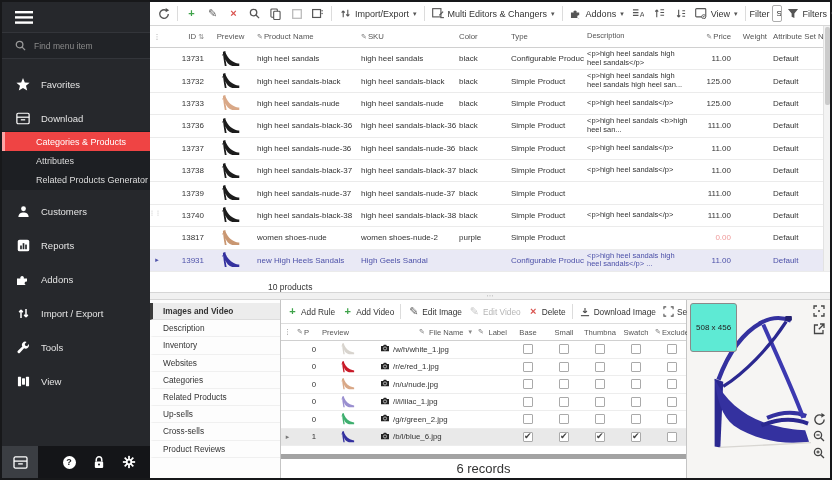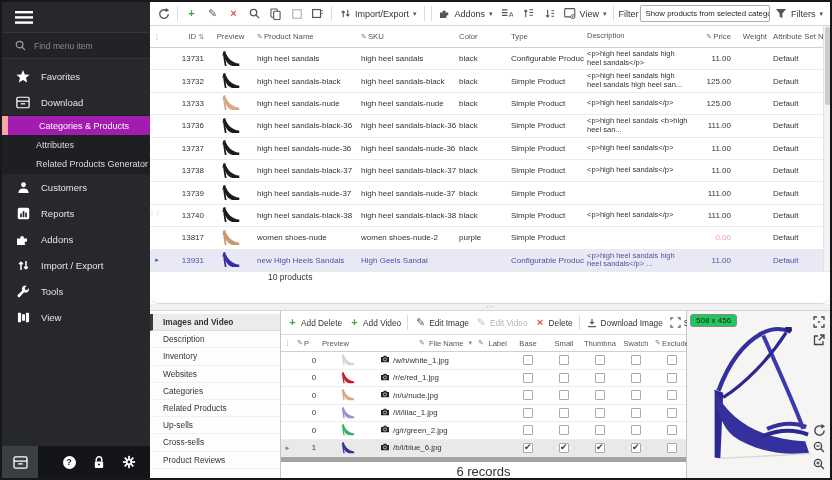--- a/index.html
+++ b/index.html
@@ -6,25 +6,25 @@
   html,body { width:832px; height:480px; font-family:"Liberation Sans", sans-serif; background:#fff; overflow:hidden; }
   .app { width:832px; height:480px; display:flex; border:2px solid #17181a; background:#fff; }
 
   
   .sidebar { width:148px; background:var(--sidebar-bg,#26282c); color:#e4e4e4; display:flex; flex-direction:column; flex-shrink:0; }
   .sb-burger { height:30px; display:flex; align-items:center; padding-left:13px; cursor:pointer; }
   .sb-search { height:27px; background:#212327; border-top:1px solid #33353a; border-bottom:1px solid #33353a; display:flex; align-items:center; padding-left:13px; gap:8px; }
   .sb-search input { background:transparent; border:none; outline:none; color:#cfcfcf; font-size:8.5px; width:100px; font-family:"Liberation Sans",sans-serif; }
   .sb-search input::placeholder { color:#8b8b8b; }
   .sb-nav { flex:1; padding-top:4px; }
-  .sb-item { height:26px; display:flex; align-items:center; padding-left:13px; gap:10px; font-size:9.5px; cursor:pointer; color:#e4e4e4; }
+  .sb-item { height:26px; display:flex; align-items:center; padding-left:13px; gap:10px; font-size:9.5px; cursor:pointer; color:#e4e4e4;margin-top:8px; }
   .sb-ic { width:16px; display:inline-flex; justify-content:center; align-items:center; flex-shrink:0; }
   .sb-sub { background:#1d1f23; padding:1px 0; }
   .sb-sub-item { height:19px; display:flex; align-items:center; padding-left:31px; font-size:9px; color:#dcdcdc; cursor:pointer; border-left:3px solid transparent; }
-  .sb-sub-item.sel { background:#a21caf; border-left:6px solid #fca5a5; color:#fff; }
+  .sb-sub-item.sel { background:#ef4444; border-left:3px solid #fca5a5; color:#fff; }
   .sb-bottom { height:32px; background:#141518; display:flex; align-items:center; flex-shrink:0; }
   .sb-bcell { width:36px; height:32px; display:flex; align-items:center; justify-content:center; cursor:pointer; }
   .sb-bcell.sel { background:#3b3e43; }
   .sb-bspacer { flex:1; }
   .sb-bico { width:30px; height:32px; display:flex; align-items:center; justify-content:center; cursor:pointer; }
   .help-circ { width:13px; height:13px; border-radius:50%; background:#fff; color:#141518; font-size:9px; font-weight:bold; display:flex; align-items:center; justify-content:center; }
 
   
   .content { flex:1; display:flex; flex-direction:column; min-width:0; background:#fff; }
 
@@ -57,21 +57,21 @@
   .c-weight{ width:36px; text-align:right; }
   .c-attr { width:58px; }
   .price-zero { color:var(--zero-price,#ef9a9a); }
   .hd-pencil { font-size:7px; color:#777; margin-right:1px; }
   .sort-ic { font-size:7px; color:#888; margin-left:2px; }
   .thumb-svg { width:22px; height:18px; }
   .vscroll { position:absolute; right:0; top:0; width:7px; height:100%; background:#f3f3f3; border-left:1px solid #e2e2e2; }
   .vthumb { position:absolute; top:1px; left:1px; width:5px; height:78px; background:#cbcbcb; border-radius:2px; }
   .splitter-dots { position:absolute; left:-1px; top:186px; width:5px; color:#9a9a9a; font-size:6px; line-height:3px; letter-spacing:0; }
 
-  .status-bar { height:32px; border-bottom:1px solid #d6d6d6; display:flex; align-items:flex-start; padding-left:118px; font-size:8.5px; color:#333; flex-shrink:0; background:#fff;border-radius:9px; }
+  .status-bar { height:21px; border-bottom:1px solid #d6d6d6; display:flex; align-items:flex-end; padding-left:118px; font-size:8.5px; color:#333; flex-shrink:0; background:#fff; }
   .hsplit { height:7px; background:#f1f1f1; border-bottom:1px solid #d5d5d5; display:flex; align-items:center; justify-content:center; color:#8a8a8a; font-size:7px; line-height:2px; flex-shrink:0; cursor:row-resize; }
 
   
   .details { flex:1; display:flex; min-height:0; }
   .tabs { width:131px; border-right:1px solid #c5c5c5; background:#fdfdfd; padding-top:3px; flex-shrink:0; overflow:hidden; }
   .tab { height:17.2px; display:flex; align-items:center; padding-left:10px; font-size:8.3px; color:#333; border-left:3px solid transparent; border-bottom:1px solid #f0f0f0; cursor:pointer; }
   .tab.sel { background:#ececec; border-left:3px solid #3a3a3a; font-weight:bold; border-bottom:1px solid #ddd; }
 
   .detail-mid { width:406px; display:flex; flex-direction:column; flex-shrink:0; border-right:1px solid #c5c5c5; min-width:0; }
   .d-toolbar { height:24px; display:flex; align-items:center; gap:2px; padding:0 3px; border-bottom:1px solid #ddd; font-size:8.3px; color:#333; flex-shrink:0; }
@@ -87,21 +87,21 @@
   .c2-file{ width:98px; display:flex; align-items:center; gap:3px; }
   .c2-label{ width:35px; }
   .c2-chk { width:36px; display:flex; justify-content:center; }
   .cb { width:10px; height:10px; border:1px solid #aaa; background:#fff; border-radius:1px; position:relative; }
   .cb.checked::after { content:"\2714"; position:absolute; left:0px; top:-2px; font-size:9px; color:#444; }
   .ig-thumb { width:16px; height:14px; }
   .records { height:24px; display:flex; align-items:center; justify-content:center; font-size:13px; color:#333; flex-shrink:0; margin-top:auto; border-top:5px solid #a3a3a3; }
 
   
   .preview-panel { flex:1; position:relative; background:#f6f5f3; min-width:0; }
-  .dim-badge { position:absolute; left:3px; top:3px; background:#22c55e; border:1px solid #8a8a8a; border-radius:3px; padding:1px 5px; font-size:8px; color:#222; z-index:3; }
+  .dim-badge { position:absolute; left:3px; top:3px; background:#5eead4; border:1px solid #8a8a8a; border-radius:3px; padding:19px 5px; font-size:8px; color:#222; z-index:3; }
   .pv-ic { position:absolute; right:4px; width:14px; height:14px; display:flex; align-items:center; justify-content:center; cursor:pointer; z-index:3; color:#444; }
   .big-shoe { position:absolute; left:0; top:6px; width:100%; height:158px; }
 </style>
 </head>
 <body>
 
 <svg width="0" height="0" style="position:absolute">
   <defs>
     <symbol id="shoe-glyph" viewBox="0 0 24 20">
       <path d="M3 2 L5.6 1.4 C6.6 6 10 10.8 15 13.2 C17.4 14.3 19.5 14.9 21.2 15.1 L21.2 17.8 L13.4 17.8 C9.6 17 6.9 14 5.8 10.4 L7.1 17.8 L5.1 17.8 C4.1 12.4 3.3 7 3 2 Z"></path>
@@ -309,20 +309,31 @@
           <span class="tb-ic">
             <svg width="11" height="11" viewBox="0 0 12 12">
               <path d="M3.5 10 V3 M3.5 3 L1.8 5 M3.5 3 L5.2 5" stroke="#555" stroke-width="1.2" fill="none"></path>
               <path d="M8.5 2 V9 M8.5 9 L6.8 7 M8.5 9 L10.2 7" stroke="#555" stroke-width="1.2" fill="none"></path>
             </svg>
           </span>
           <span>Import/Export</span>
           <span class="caret">▾</span>
         </span>
       <span class="tb-sep"></span>
+      <span class="tb-btn">
+          <span class="tb-ic">
+            <svg width="12" height="11" viewBox="0 0 13 12">
+              <rect x="0.7" y="0.7" width="9" height="9" fill="none" stroke="#555" stroke-width="1.2"></rect>
+              <path d="M8 8 L12 4" stroke="#555" stroke-width="1.4"></path>
+              <path d="M9 10.5 H13" stroke="#555" stroke-width="1.2"></path>
+            </svg>
+          </span>
+          <span>Multi Editors &amp; Changers</span>
+          <span class="caret">▾</span>
+        </span>
       <span class="tb-sep"></span>
       <span class="tb-btn">
           <span class="tb-ic">
             <svg width="12" height="11" viewBox="0 0 13 12">
               <path d="M1 5 H4 A1.6 1.6 0 1 1 7 5 H10 V8 A1.6 1.6 0 1 0 10 11 H1 Z" fill="#555"></path>
             </svg>
           </span>
           <span>Addons</span>
           <span class="caret">▾</span>
         </span>
@@ -586,21 +597,21 @@
           <div class="tab">Related Products</div>
           <div class="tab">Up-sells</div>
           <div class="tab">Cross-sells</div>
           <div class="tab">Product Reviews</div>
         </div>
 
       <div class="detail-mid">
         <div class="d-toolbar">
           <span class="tb-btn">
               <span class="tb-ic green">+</span>
-              <span>Add Delete</span>
+              <span>Add Rule</span>
             </span>
           <span class="tb-btn">
               <span class="tb-ic green">+</span>
               <span>Add Video</span>
             </span>
           <span class="tb-sep"></span>
           <span class="tb-btn">
               <span class="tb-ic gray">✎</span>
               <span>Edit Image</span>
             </span>

